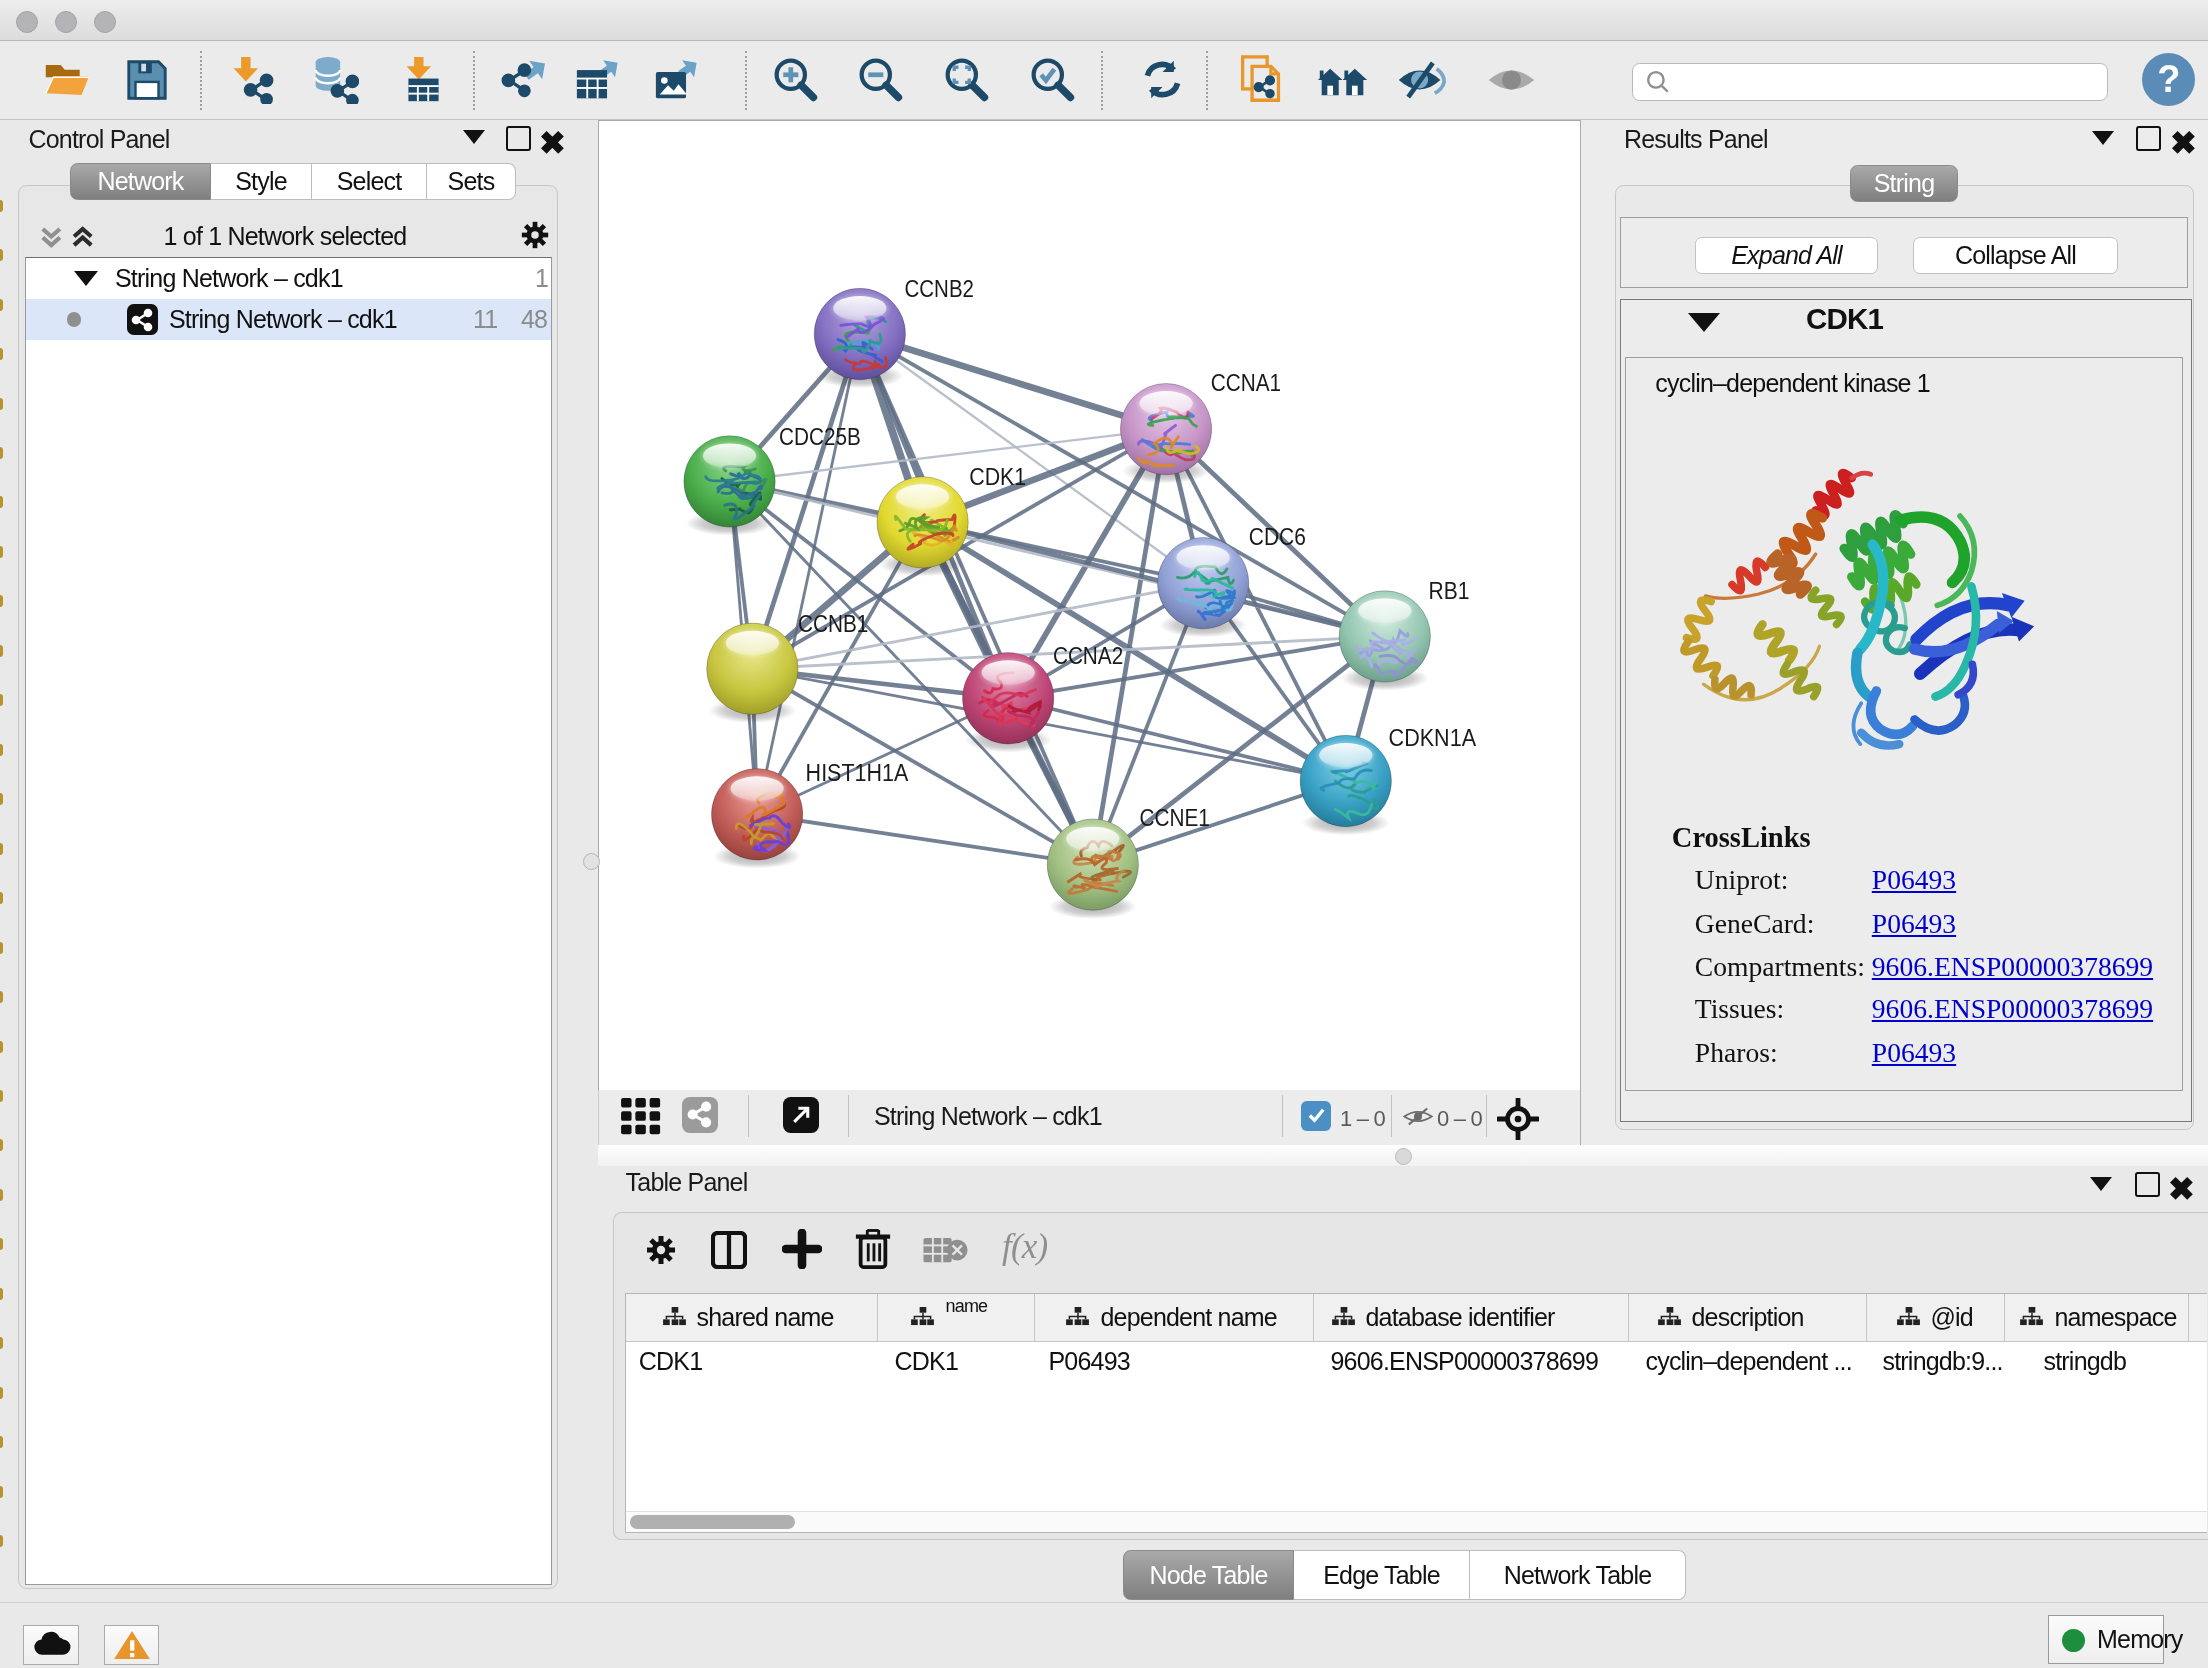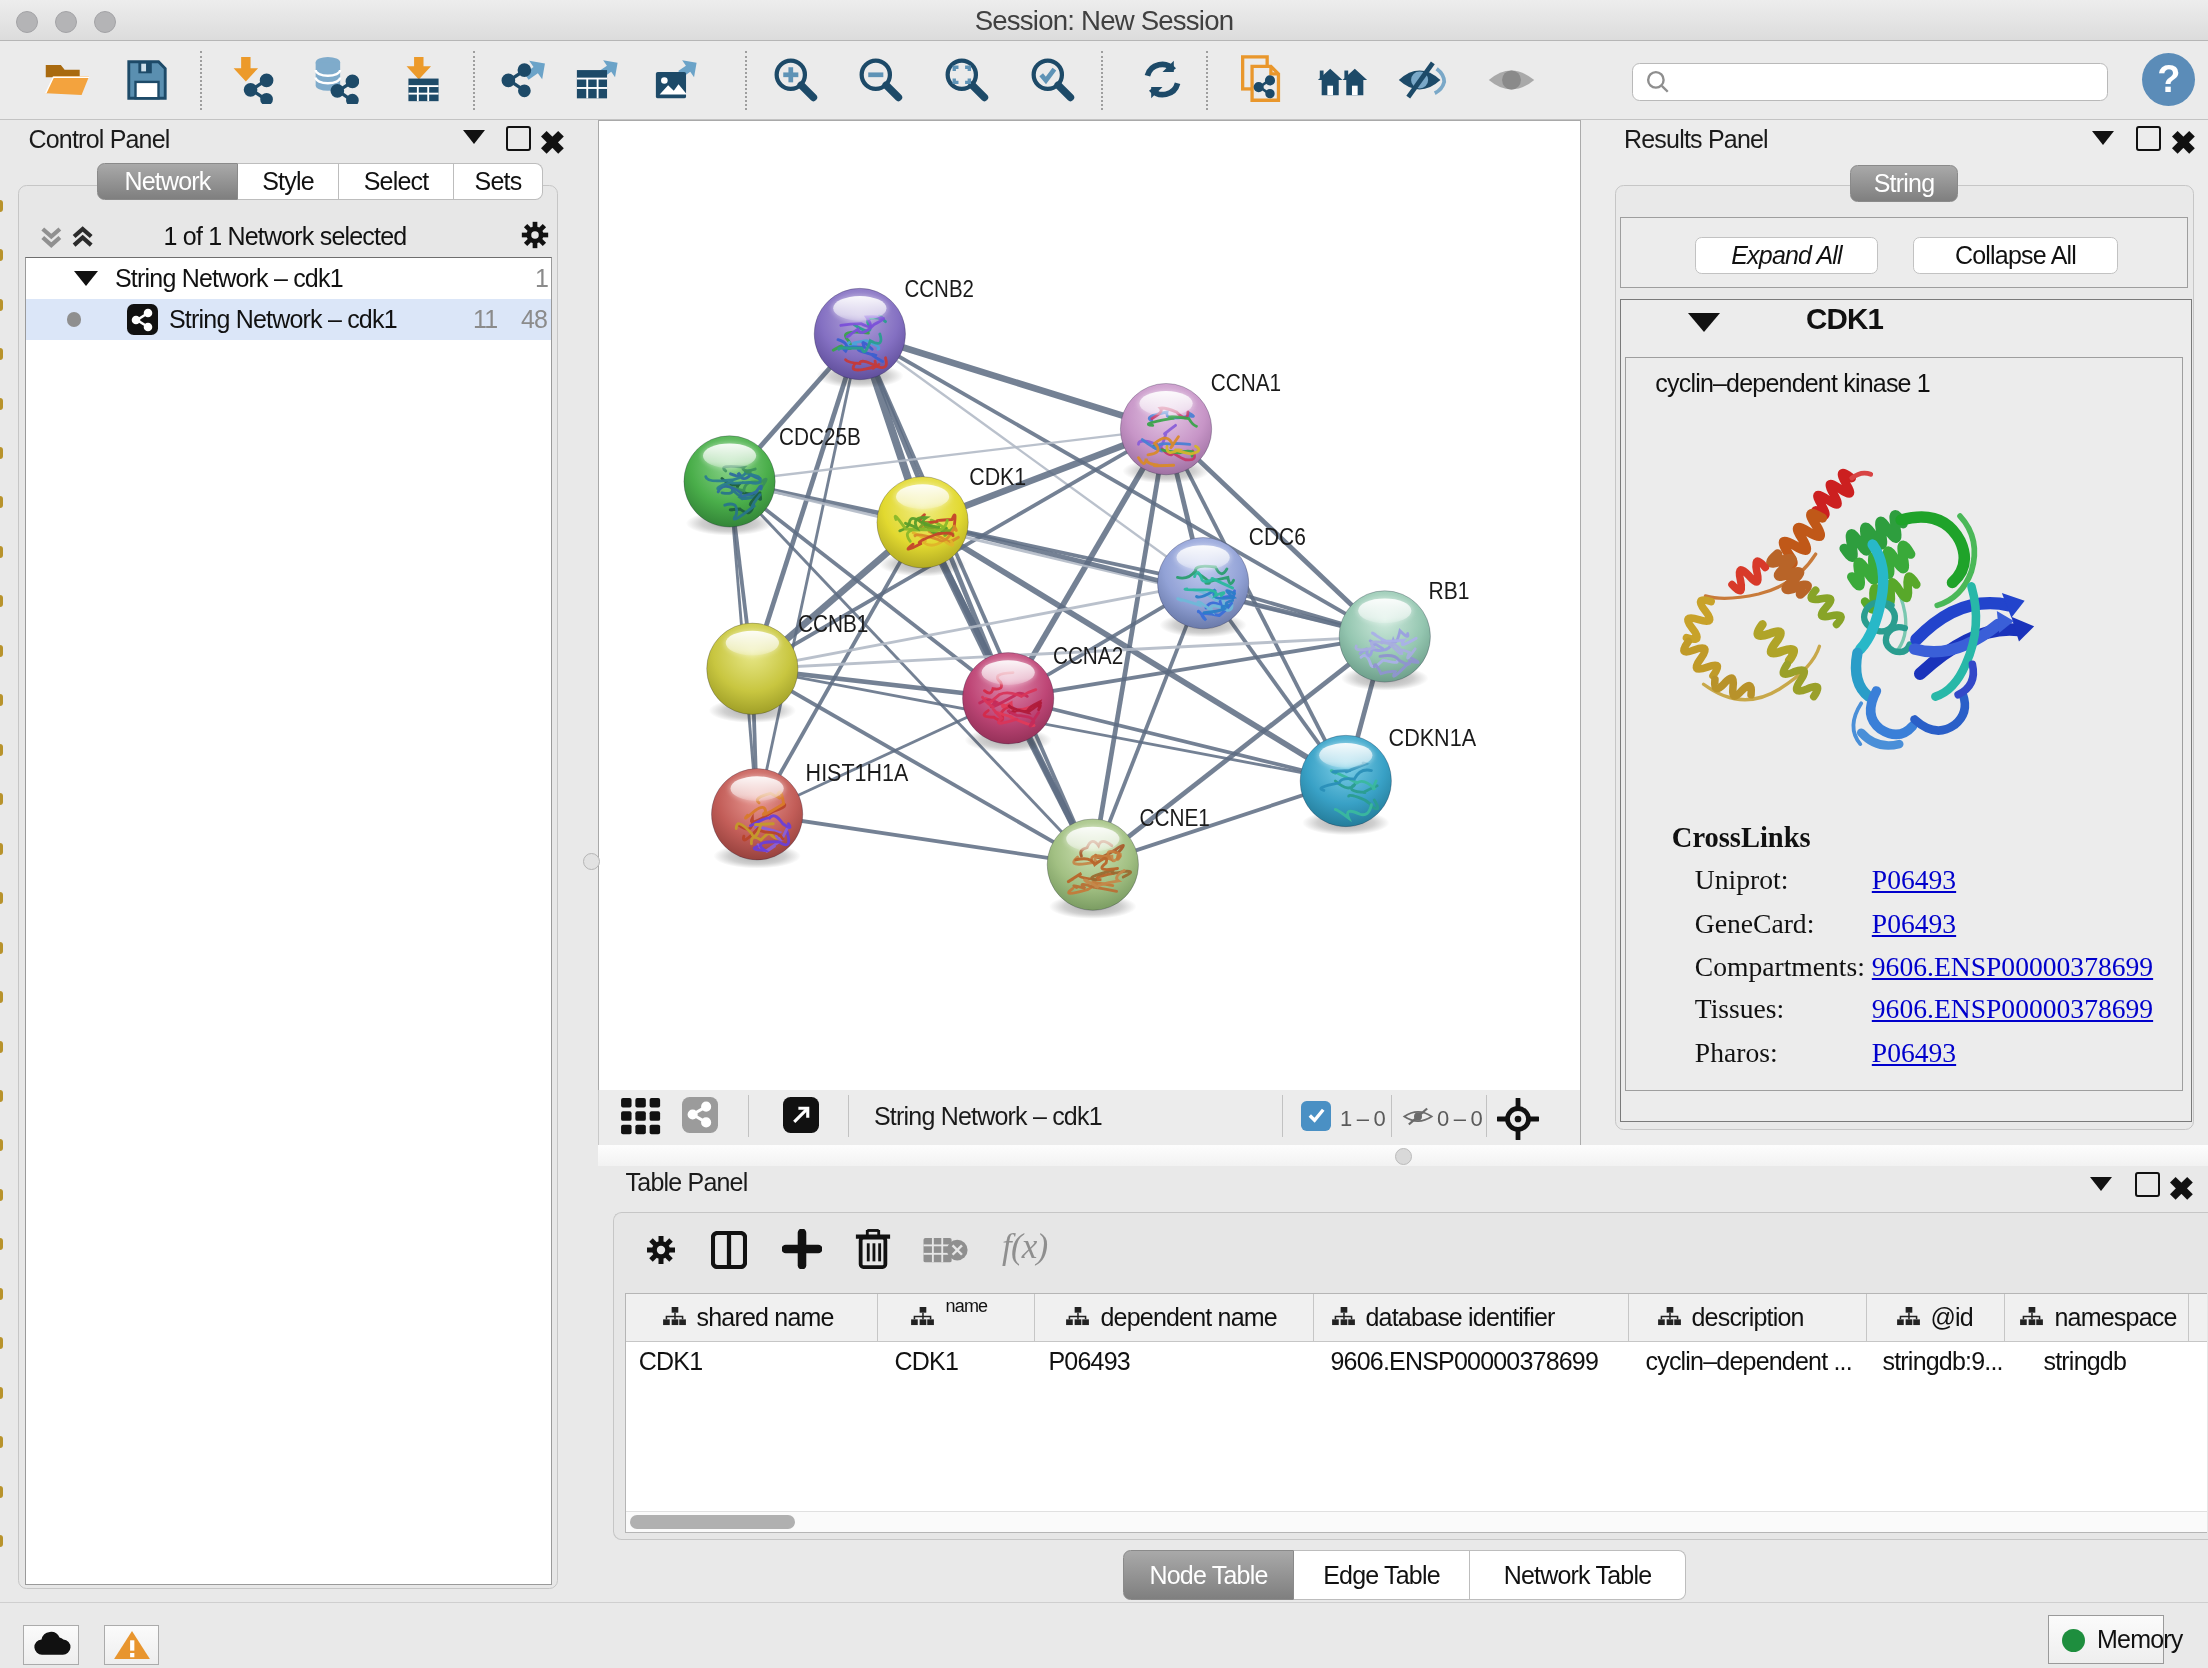--- a/index.html
+++ b/index.html
@@ -61,21 +61,20 @@
   .sq-btn{position:absolute;background:linear-gradient(#fbfbfb,#eee);
      border:1px solid #ababab;text-decoration:underline;}
 </style>
 </head>
 <body>
 
 <div class="abs" id="titlebar">
   <div class="tl" style="left:16px;"></div>
   <div class="tl" style="left:55px;"></div>
   <div class="tl" style="left:94px;"></div>
-  <div id="titletext">Session: New Session</div>
 </div>
 
 <div class="abs" id="toolbar">
   <div id="tb-icons">
 
   <svg class="tbi" style="left:42px;top:16px;" width="49" height="46" viewBox="0 0 52 48">
     <path d="M4 38 V8 h16 l4 5 h16 v8 H4 z" fill="#a96a0f"></path>
     <path d="M4 38 L12 20 h38 l-8 20 z" fill="#f3a33e"></path>
     <path d="M4 38 L12 21 h38" fill="none" stroke="#fff" stroke-width="1.5"></path>
   </svg>
@@ -255,21 +254,21 @@
   <div style="position:absolute;left:2142px;top:12.4px;width:53px;height:53px;border-radius:50%;
        background:#5b8cb8;color:#fff;font-size:38px;font-weight:bold;text-align:center;line-height:53px;">?</div>
 </div>
 
 <div class="abs ptitle" id="ctl-title">Control Panel</div>
 <div class="abs paneltri" style="left:463px;top:130px;"></div>
 <div class="abs" style="left:506px;top:126px;width:21px;height:21px;border:2.9px solid #111;border-radius:2.9px;"></div>
 <div class="abs" style="left:539px;top:124px;font-size:32px;font-weight:bold;color:#111;">✖</div>
 
 <div class="abs" id="ctlbox"></div>
-<div class="seg" style="left:70px;top:163px;margin-left:27px;">
+<div class="seg" style="left:70px;top:163px;">
   <div class="tab sel first" style="width:139px;">Network</div>
   <div class="tab" style="width:100px;">Style</div>
   <div class="tab" style="width:114px;">Select</div>
   <div class="tab last" style="width:88px;">Sets</div>
 </div>
 
 <div class="abs" style="left:38px;top:224px;">
   <svg width="114" height="27" viewBox="0 0 120 28">
     <g fill="none" stroke="#909090" stroke-width="4.4">
       <path d="M5 5 L14 13 L23 5"></path>

